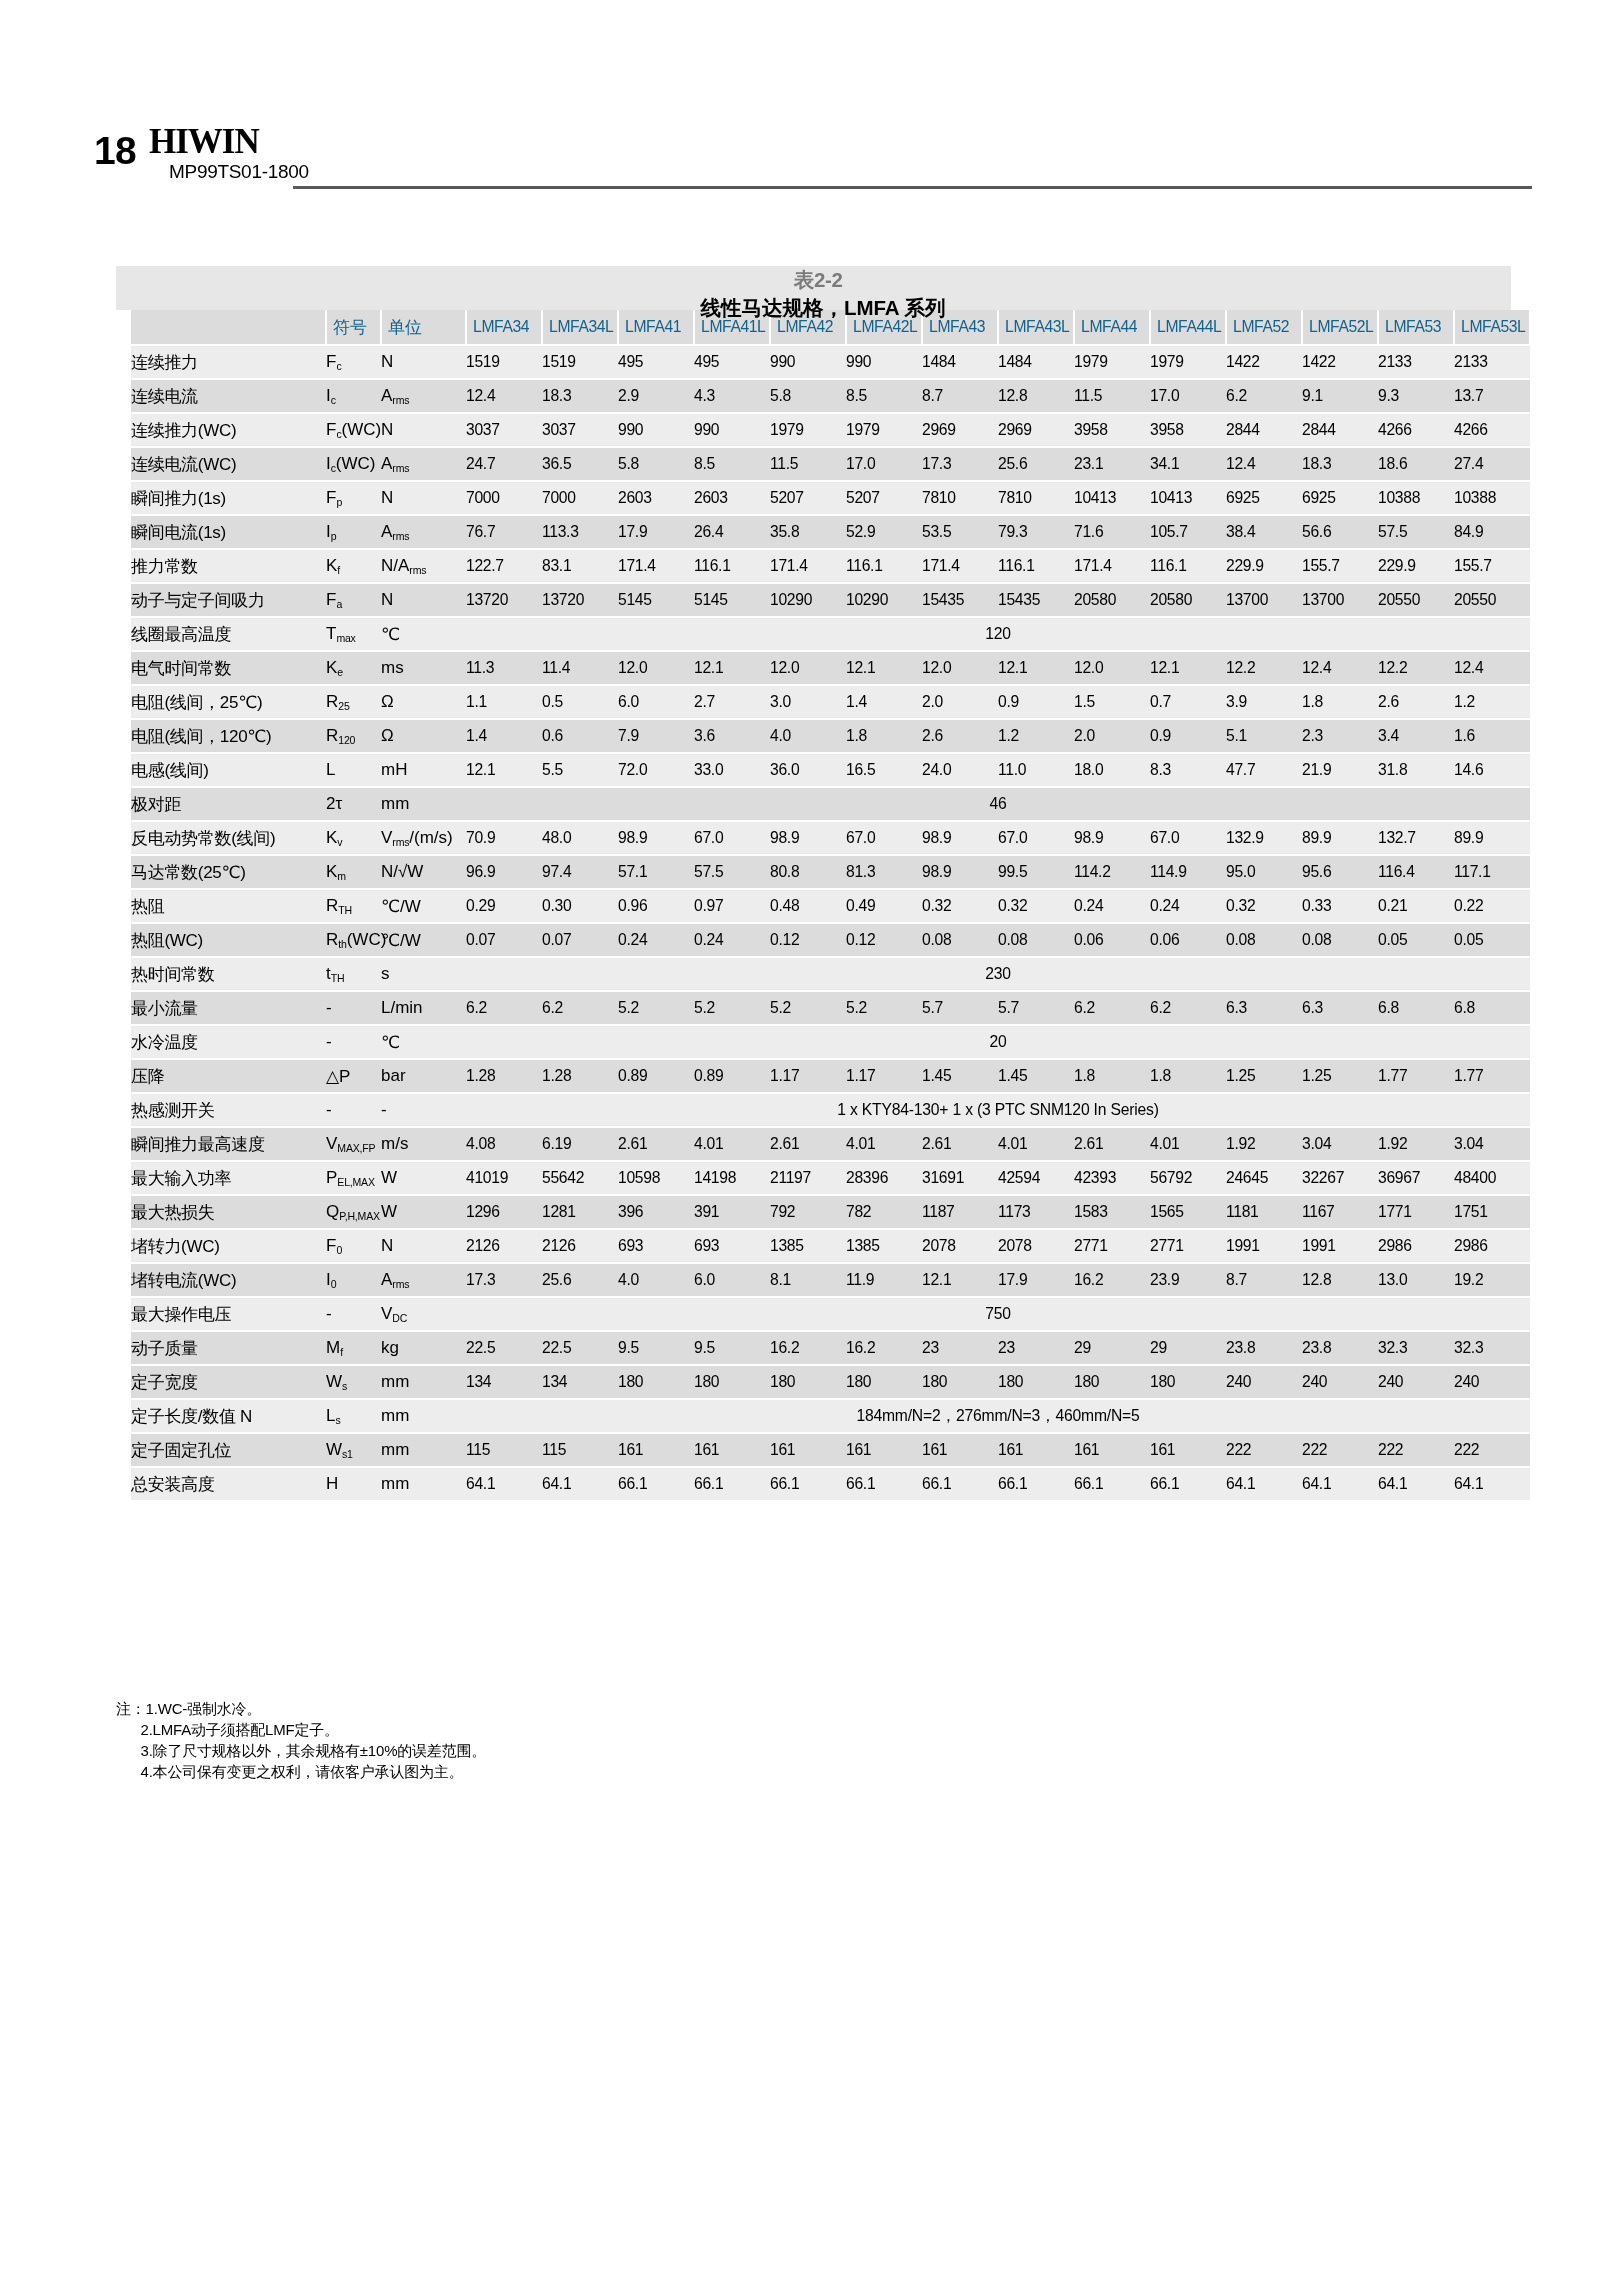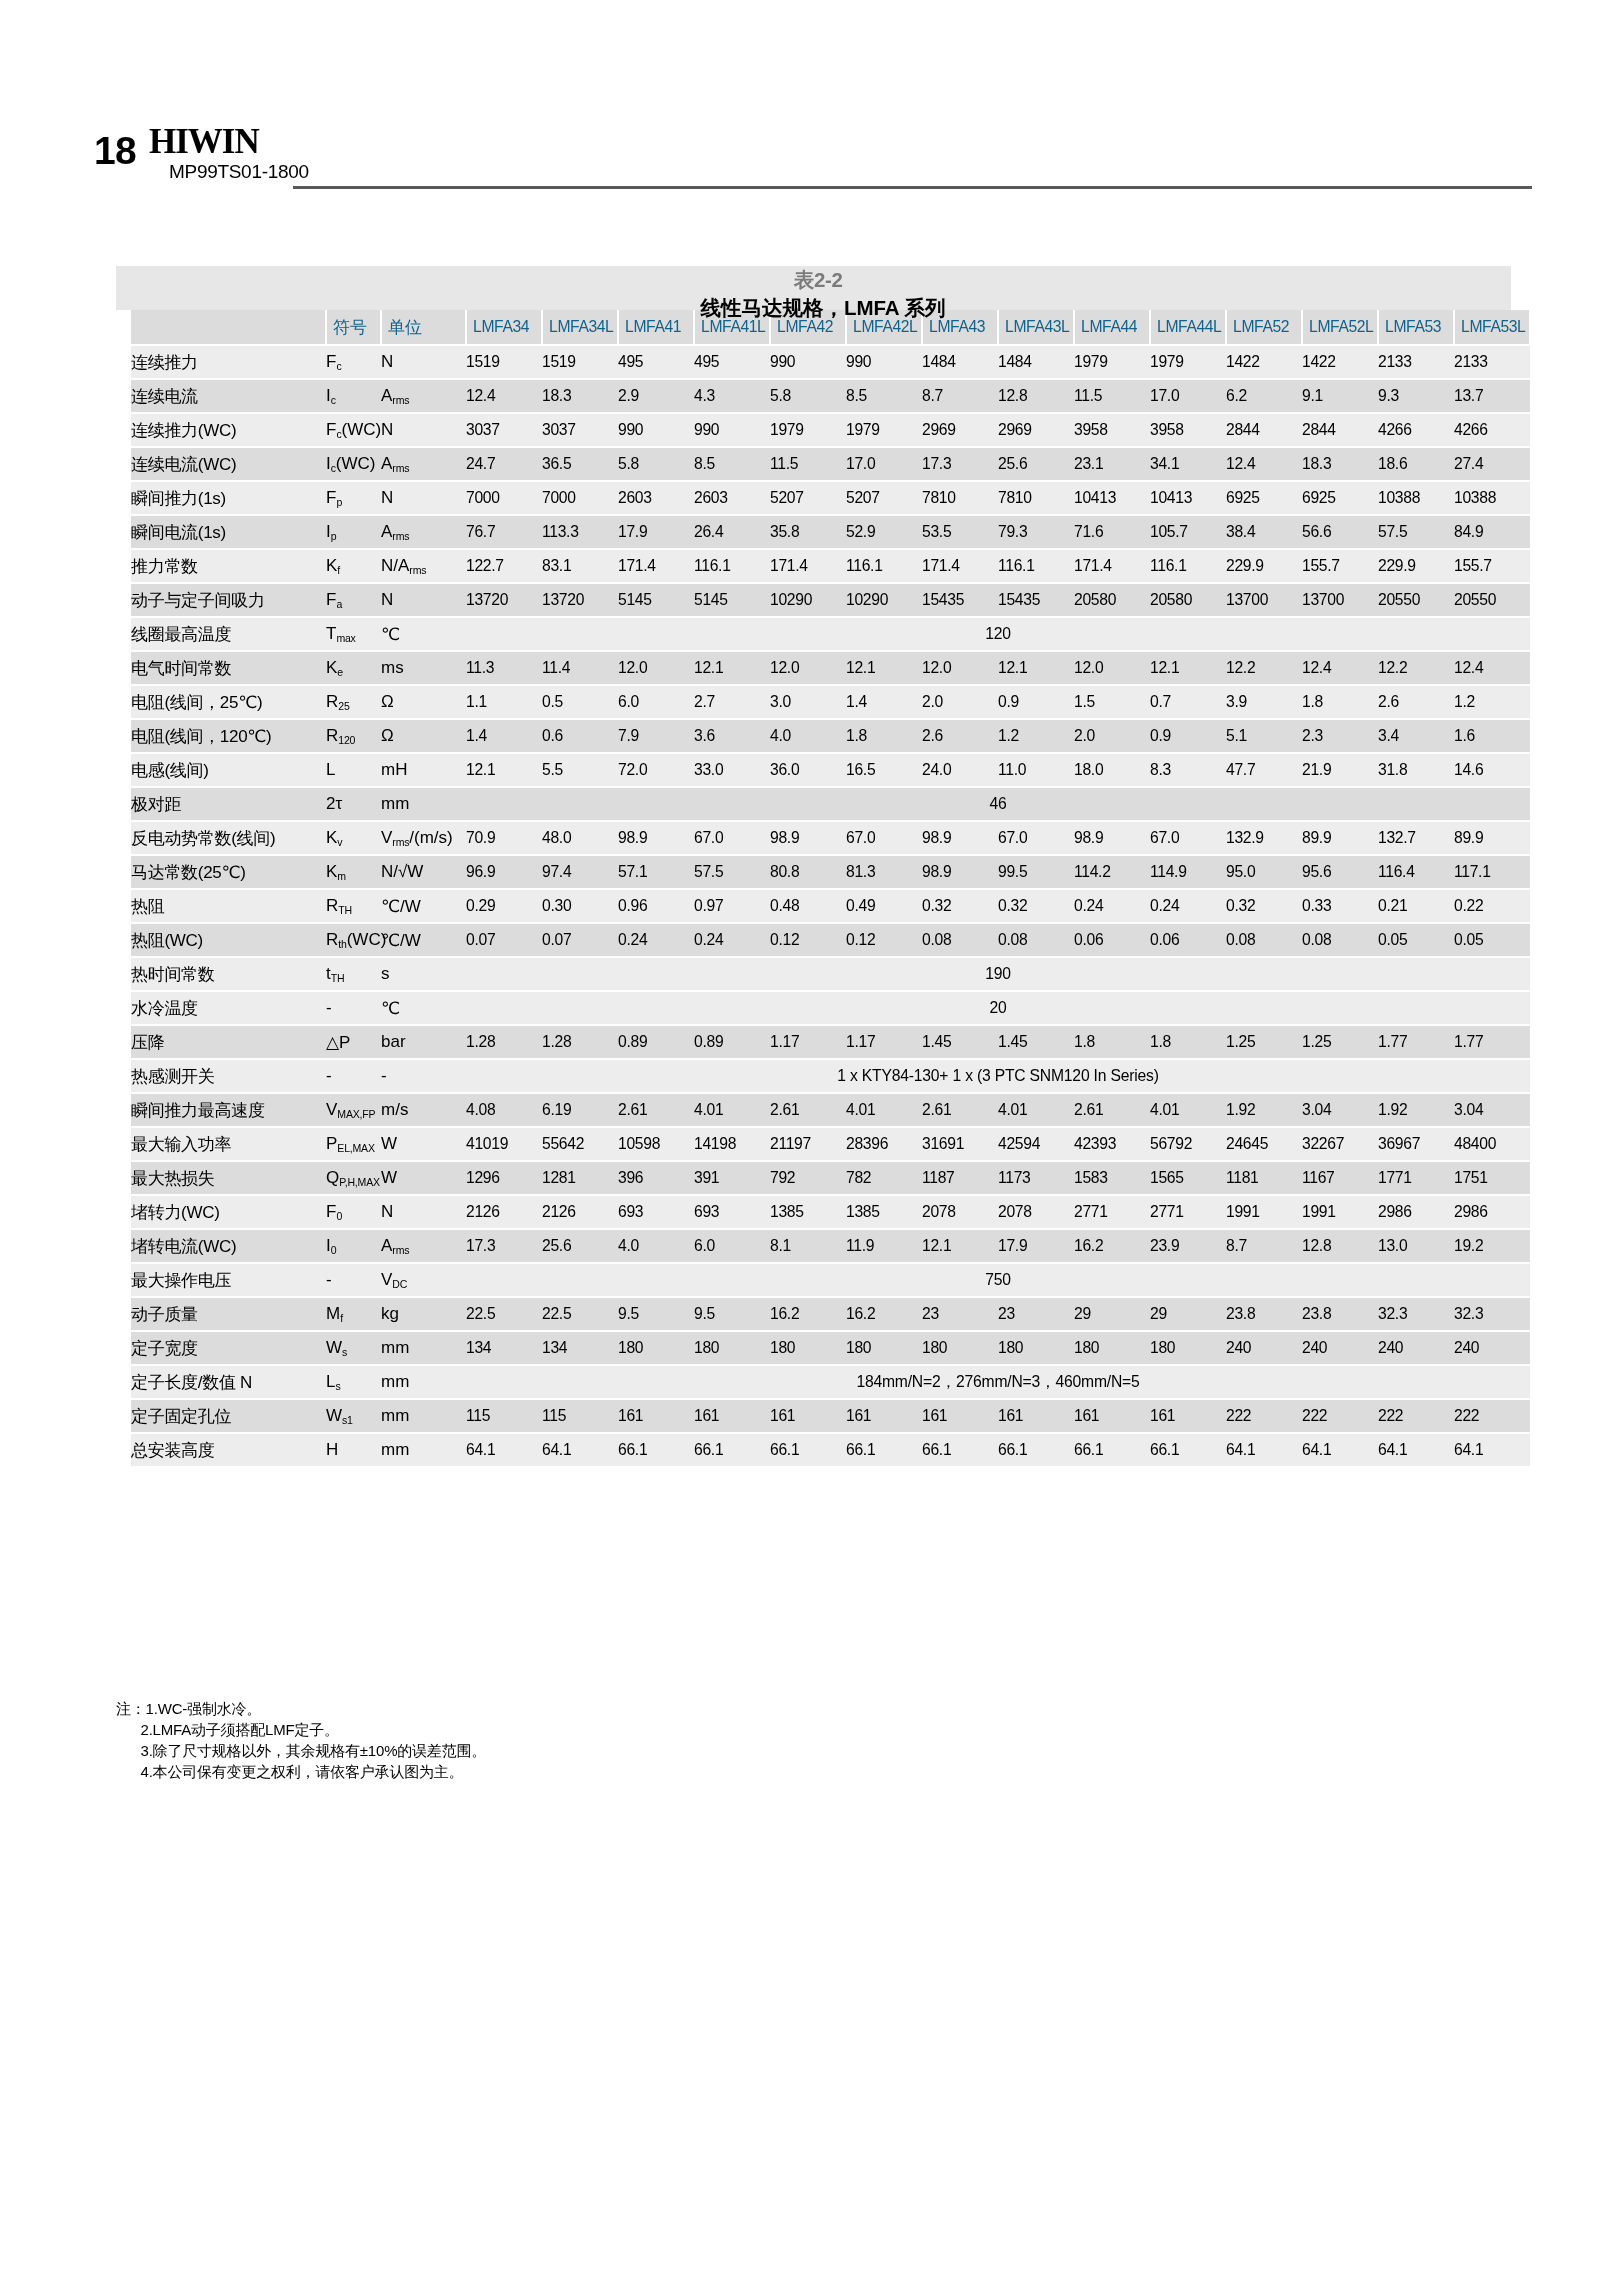--- a/index.html
+++ b/index.html
@@ -551,21 +551,40 @@
           <td class="val">0.06</td>
           <td class="val">0.08</td>
           <td class="val">0.08</td>
           <td class="val">0.05</td>
           <td class="val">0.05</td>
         </tr>
         <tr class="spec-row r-odd">
           <td class="lbl">热时间常数</td>
           <td class="sym">t<sub>TH</sub></td>
           <td class="unit">s</td>
-          <td class="span-val" colspan="14">190</td>
+          <td class="span-val" colspan="14">230</td>
+        </tr>
+        <tr class="spec-row r-even">
+          <td class="lbl">最小流量</td>
+          <td class="sym">-</td>
+          <td class="unit">L/min</td>
+          <td class="val">6.2</td>
+          <td class="val">6.2</td>
+          <td class="val">5.2</td>
+          <td class="val">5.2</td>
+          <td class="val">5.2</td>
+          <td class="val">5.2</td>
+          <td class="val">5.7</td>
+          <td class="val">5.7</td>
+          <td class="val">6.2</td>
+          <td class="val">6.2</td>
+          <td class="val">6.3</td>
+          <td class="val">6.3</td>
+          <td class="val">6.8</td>
+          <td class="val">6.8</td>
         </tr>
         <tr class="spec-row r-odd">
           <td class="lbl">水冷温度</td>
           <td class="sym">-</td>
           <td class="unit">℃</td>
           <td class="span-val" colspan="14">20</td>
         </tr>
         <tr class="spec-row r-even">
           <td class="lbl">压降</td>
           <td class="sym">△P</td>

